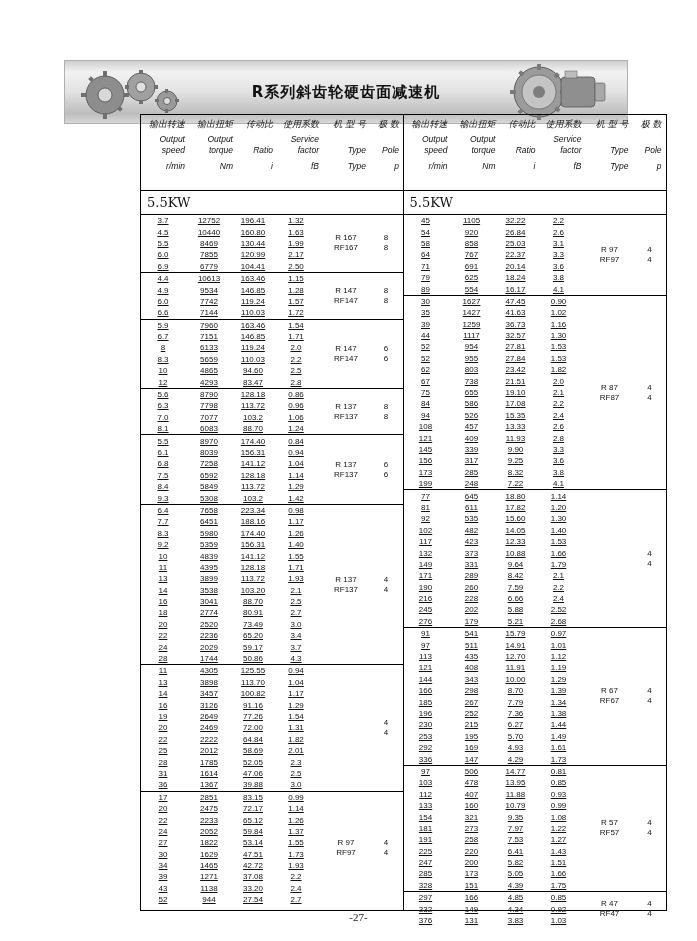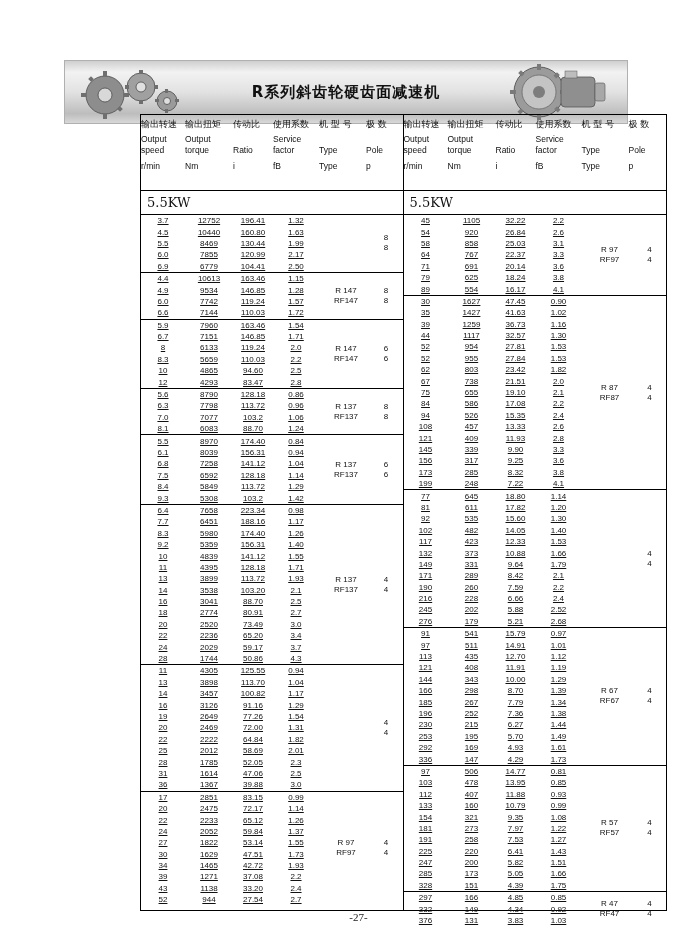--- a/index.html
+++ b/index.html
@@ -47,25 +47,26 @@
   .chead{
     position:relative;height:76px;border-bottom:1px solid #000;
     box-sizing:border-box;
   }
   .chead .hrow{
     display:flex;width:100%;
     box-sizing:border-box;
   }
   .hcell{
     flex:0 0 auto;
-    text-align:left;
+    text-align:right;
     font-size:8.5px;
     line-height:11px;
     box-sizing:border-box;
     padding-top:1px;
+    font-style:italic;
   }
   .hcell.cn{font-family:"DejaVu Sans", sans-serif;font-size:9px;padding-top:4px;}
   .kw{
     height:24px;line-height:24px;padding-left:6px;
     font-size:13px;font-family:"DejaVu Serif", serif;
     border-bottom:1px solid #000;
     box-sizing:border-box;
   }
   
   .block{
@@ -236,20 +237,24 @@
               <div class="d w3">120.99</div>
               <div class="d w4">2.17</div>
             </div>
             <div class="drow">
               <div class="d w1">6.9</div>
               <div class="d w2">6779</div>
               <div class="d w3">104.41</div>
               <div class="d w4">2.50</div>
             </div>
           </div>
+          <div class="typecell">
+            <div>R 167</div>
+            <div>RF167</div>
+          </div>
           <div class="polecell">
             <div>8</div>
             <div>8</div>
           </div>
         </div>
         <div class="block">
           <div class="cells">
             <div class="drow">
               <div class="d w1">4.4</div>
               <div class="d w2">10613</div>

